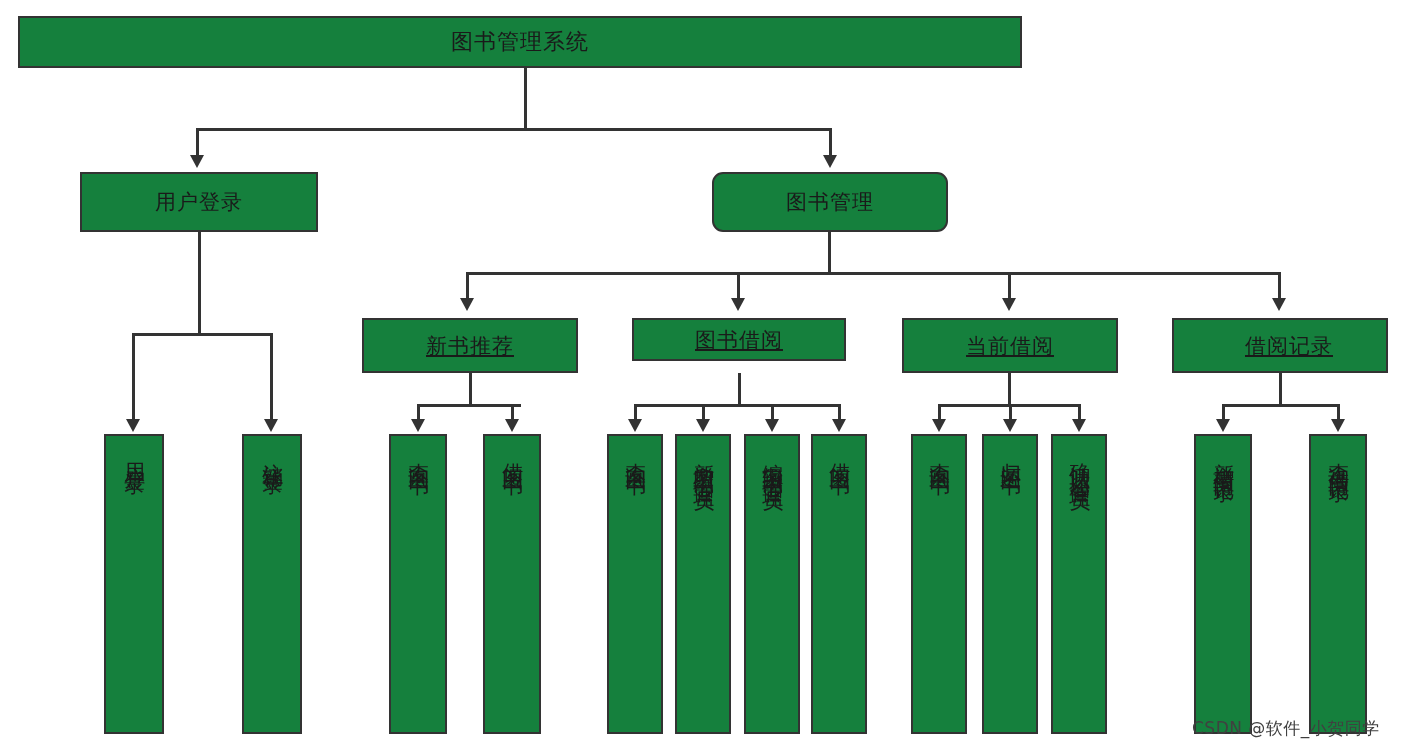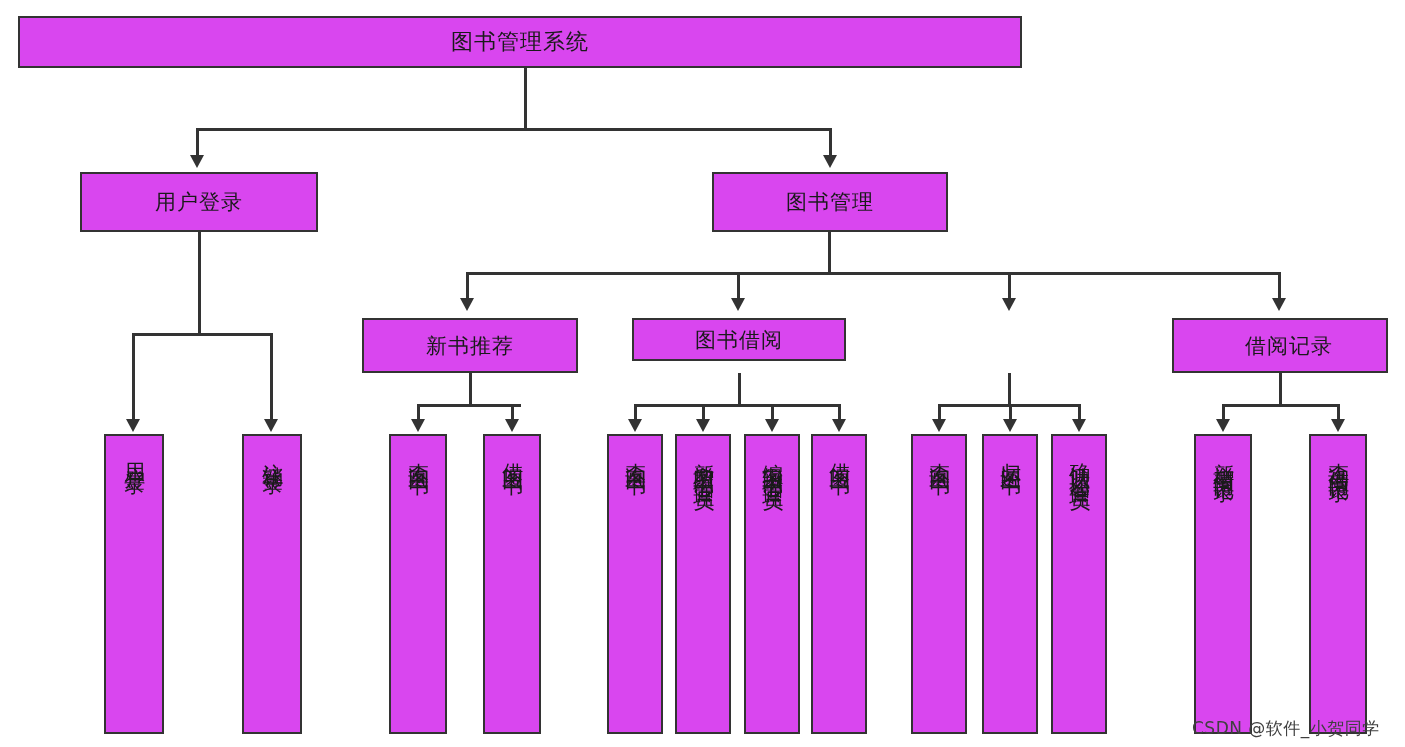--- a/index.html
+++ b/index.html
@@ -13,32 +13,32 @@
     position:relative;
     width:1405px;
     height:747px;
     background:#ffffff;
     overflow:hidden;
   }
   
   .node{
     position:absolute;
     box-sizing:border-box;
-    background:#d946ef;
+    background:#15803d;
     border:2.5px solid #333333;
     display:flex;
     align-items:center;
     justify-content:center;
     text-align:center;
     color:#1a1a1a;
     letter-spacing:1px;
   }
   .node.root{font-size:22px;}
   .node.level2{font-size:21px;}
-  .node.level3{font-size:21px;}
+  .node.level3{font-size:21px;text-decoration:underline;}
   
   .node.leaf{
     font-size:21px;
     align-items:flex-start;
     justify-content:center;
     padding-top:10px;
     letter-spacing:3px;
     line-height:1.02;
   }
   .vtext{
@@ -87,21 +87,21 @@
   <div class="ln hline" style="left:196px;top:128px;width:635px;"></div>
 
   <div class="ln vline" style="left:196px;top:128px;height:28px;"></div>
   <div class="arrow" style="left:190px;top:155px;"></div>
   <div class="ln vline" style="left:829px;top:128px;height:28px;"></div>
   <div class="arrow" style="left:823px;top:155px;"></div>
 
   <div class="node level2" style="left:80px;top:172px;width:238px;height:60px;">
     <span>用户登录</span>
   </div>
-  <div class="node level2" style="left:712px;top:172px;width:236px;height:60px;">
+  <div class="node level2" style="left:712px;top:172px;width:236px;height:60px;border-radius:11px;">
     <span>图书管理</span>
   </div>
 
   <div class="ln vline" style="left:198px;top:232px;height:103px;"></div>
   <div class="ln hline" style="left:132px;top:333px;width:140px;"></div>
   <div class="ln vline" style="left:132px;top:333px;height:88px;"></div>
   <div class="arrow" style="left:126px;top:419px;"></div>
   <div class="ln vline" style="left:270px;top:333px;height:88px;"></div>
   <div class="arrow" style="left:264px;top:419px;"></div>
 
@@ -115,20 +115,23 @@
   <div class="arrow" style="left:1002px;top:298px;"></div>
   <div class="ln vline" style="left:1278px;top:272px;height:28px;"></div>
   <div class="arrow" style="left:1272px;top:298px;"></div>
 
   <div class="node level3" style="left:362px;top:318px;width:216px;height:55px;">
     <span>新书推荐</span>
   </div>
   <div class="node level3" style="left:632px;top:318px;width:214px;height:43px;">
     <span>图书借阅</span>
   </div>
+  <div class="node level3" style="left:902px;top:318px;width:216px;height:55px;">
+    <span>当前借阅</span>
+  </div>
   <div class="node level3" style="left:1172px;top:318px;width:216px;height:55px;padding-left:18px;">
     <span>借阅记录</span>
   </div>
 
   <div class="ln vline" style="left:469px;top:373px;height:33px;"></div>
   <div class="ln hline" style="left:417px;top:404px;width:104px;"></div>
   <div class="ln vline" style="left:417px;top:404px;height:18px;"></div>
   <div class="arrow" style="left:411px;top:419px;"></div>
   <div class="ln vline" style="left:511px;top:404px;height:18px;"></div>
   <div class="arrow" style="left:505px;top:419px;"></div>

